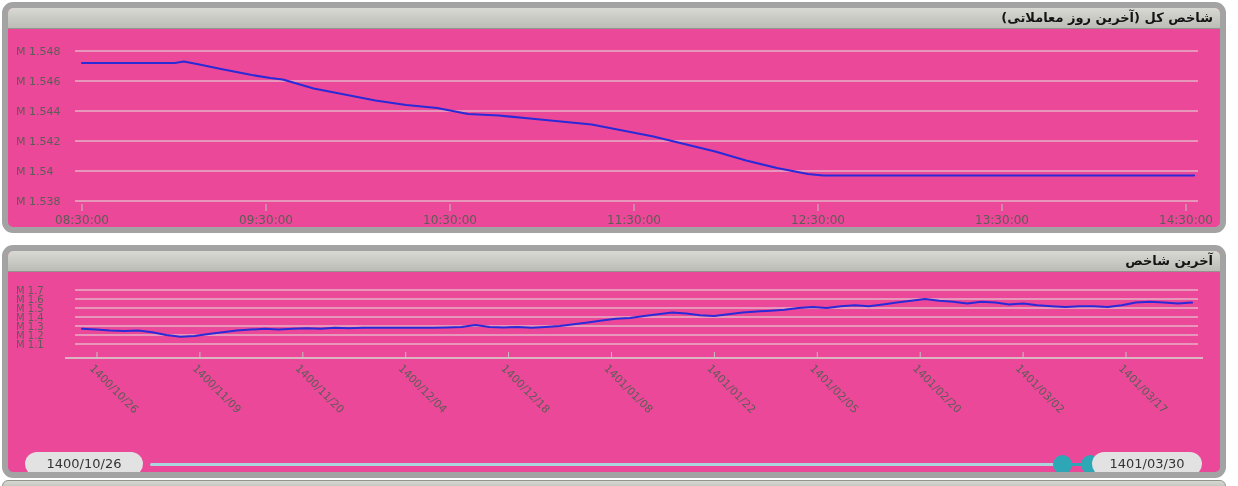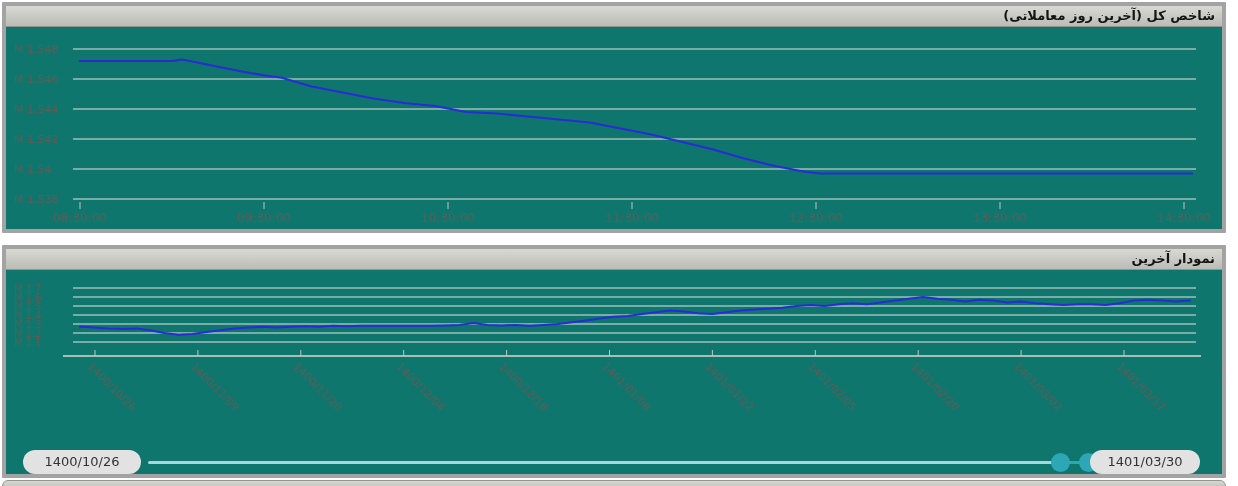--- a/index.html
+++ b/index.html
@@ -1,19 +1,19 @@
 <!DOCTYPE html>
 <html><head>
 <meta charset="utf-8">
 <style>
   html,body{margin:0;padding:0;}
   .page{position:relative;width:1238px;height:486px;background:#ffffff;overflow:hidden;
         font-family:"DejaVu Sans",sans-serif;}
-  .panel{position:absolute;left:2px;width:1224px;background:#0f766e;
-         border:4px solid #a3a3a3;border-radius:1px;overflow:hidden;box-sizing:border-box;}
+  .panel{position:absolute;left:2px;width:1224px;background:#ec4899;
+         border:6px solid #a3a3a3;border-radius:11px;overflow:hidden;box-sizing:border-box;}
   #panel-top{top:2px;height:231px;}
   #panel-bottom{top:245px;height:233px;}
   .panel-header{height:20px;background:linear-gradient(180deg,#d9d9d3,#bcbcb6);
         border-bottom:1px solid #94948e;display:flex;justify-content:flex-end;
         align-items:center;padding:0 7px;cursor:pointer;}
   .panel-title{font-size:13px;font-weight:bold;color:#141414;line-height:20px;}
   svg.chart{position:absolute;left:0;display:block;}
   #chart-top{top:21px;}
   #chart-bottom{top:21px;}
   .pill{position:absolute;height:24px;border-radius:13px;background:#e2e2e2;
@@ -65,21 +65,21 @@
         <line x1="994" x2="994" y1="175" y2="182" stroke="#c4c4bd"></line>
         <text x="994" y="195" fill="#5d5d56" font-size="12" text-anchor="middle">13:30:00</text>
         <line x1="1178" x2="1178" y1="175" y2="182" stroke="#c4c4bd"></line>
         <text x="1178" y="195" fill="#5d5d56" font-size="12" text-anchor="middle">14:30:00</text>
         <polyline points="74.0,34.0 120.3,34.0 166.7,34.0 175.9,32.5 191.4,35.5 213.0,40.0 243.9,46.0 262.4,49.0 274.8,50.5 305.7,59.5 336.6,65.5 367.4,71.5 398.3,76.0 429.2,79.0 460.1,85.0 491.0,86.5 521.9,89.5 552.8,92.5 583.7,95.5 614.6,101.5 645.4,107.5 676.3,115.0 707.2,122.5 738.1,131.5 769.0,139.0 799.9,145.0 815.3,146.5 861.7,146.5 908.0,146.5 1000.7,146.5 1093.3,146.5 1186.0,146.5" fill="none" stroke="#2a2ad6" stroke-width="2.2" stroke-linejoin="round" stroke-linecap="round"></polyline>
       </svg>
   </section>
 
   <section class="panel" id="panel-bottom">
     <div class="panel-header">
-      <span class="panel-title" dir="rtl">نمودار آخرین</span>
+      <span class="panel-title" dir="rtl">آخرین شاخص</span>
     </div>
     <svg id="chart-bottom" class="chart" width="1222" height="178">
         <line x1="67" x2="1190" y1="18" y2="18" stroke="#e3e3dc" stroke-width="1"></line>
         <text x="8" y="21.5" fill="#5d5d56" font-size="10">M 1.7</text>
         <line x1="67" x2="1190" y1="26.999999999999993" y2="26.999999999999993" stroke="#e3e3dc" stroke-width="1"></line>
         <text x="8" y="30.499999999999993" fill="#5d5d56" font-size="10">M 1.6</text>
         <line x1="67" x2="1190" y1="36" y2="36" stroke="#e3e3dc" stroke-width="1"></line>
         <text x="8" y="39.5" fill="#5d5d56" font-size="10">M 1.5</text>
         <line x1="67" x2="1190" y1="45.000000000000014" y2="45.000000000000014" stroke="#e3e3dc" stroke-width="1"></line>
         <text x="8" y="48.500000000000014" fill="#5d5d56" font-size="10">M 1.4</text>

